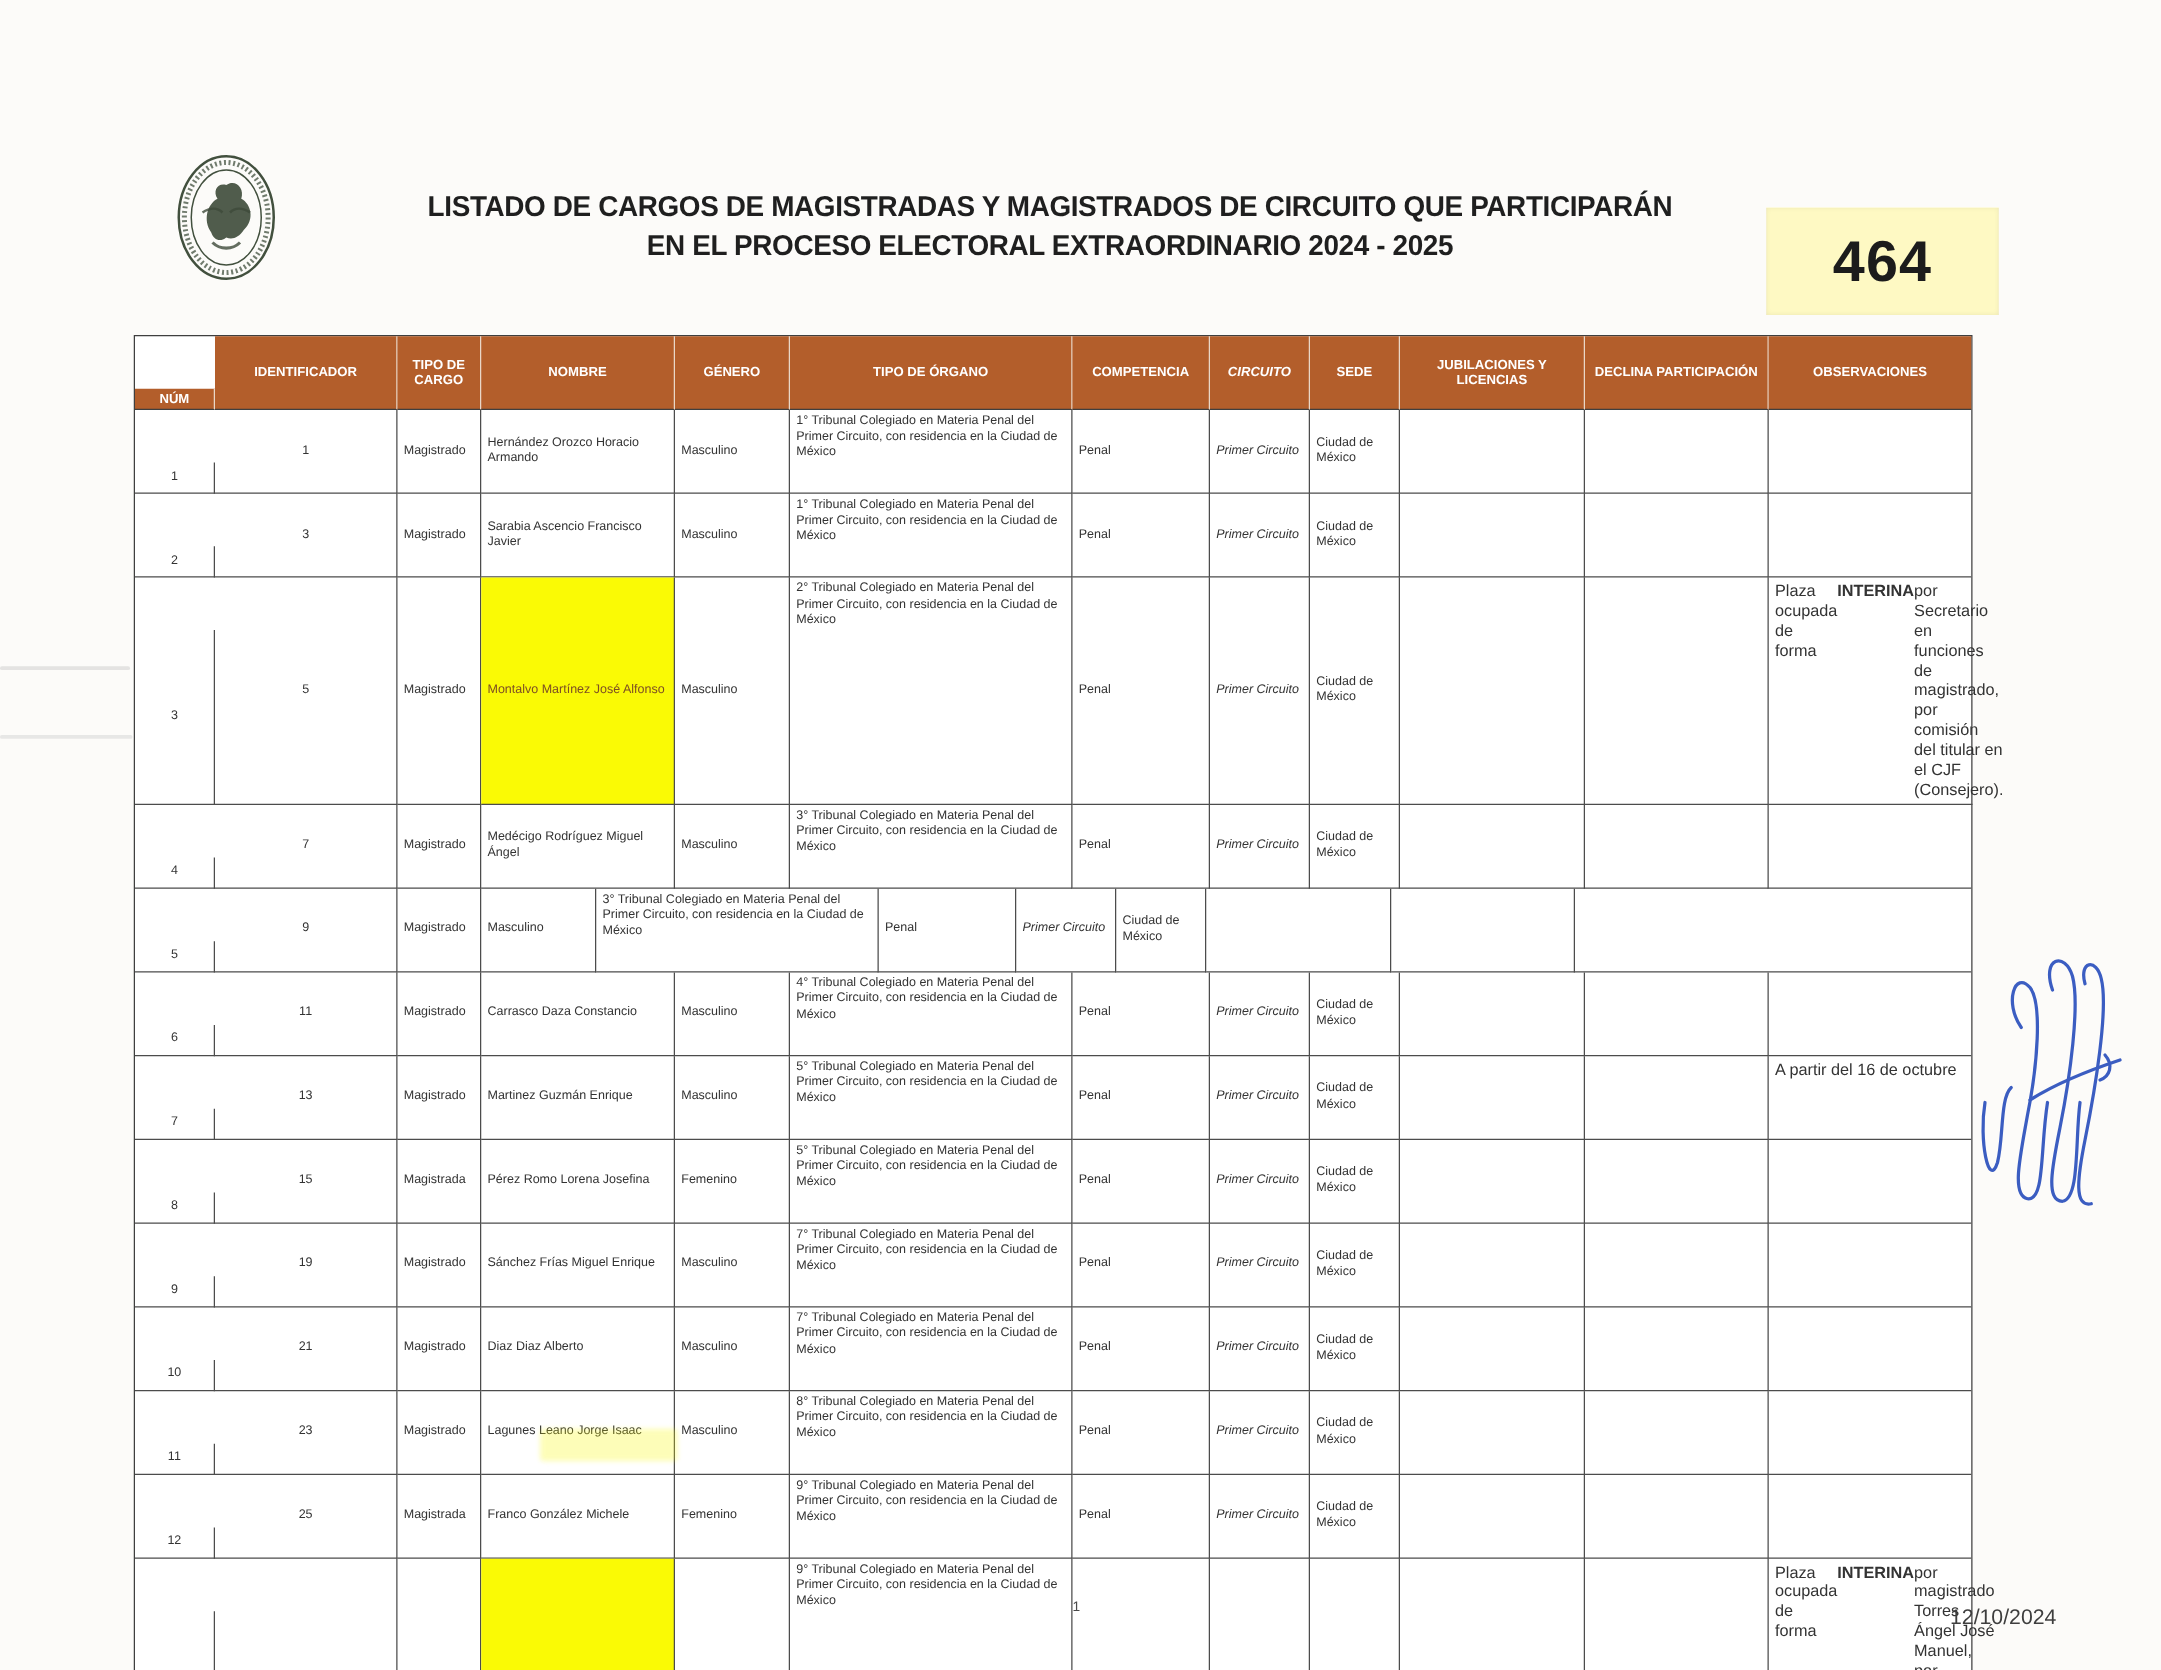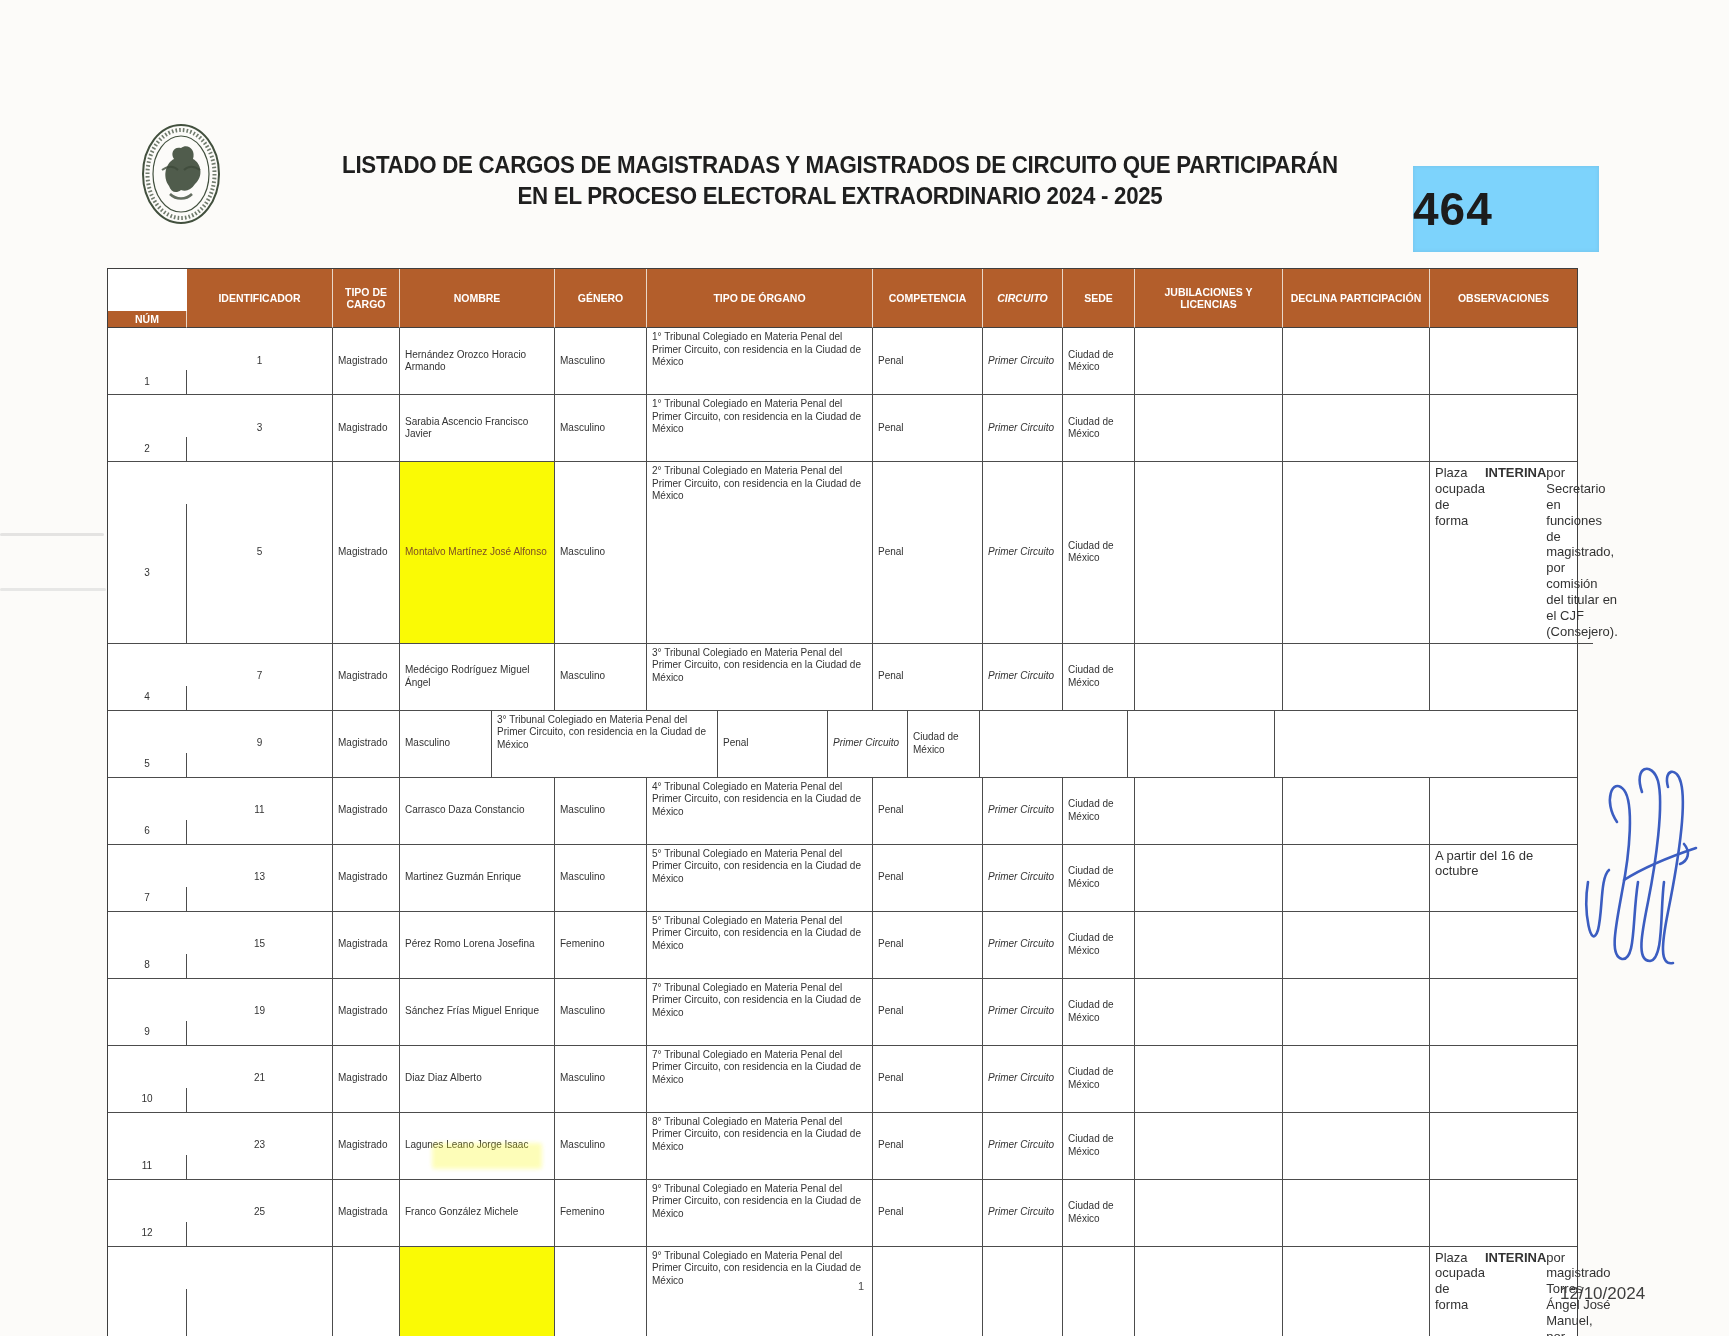--- a/index.html
+++ b/index.html
@@ -15,22 +15,22 @@
   }
   
   .seal{position:absolute;left:140px;top:122px;width:82px;height:104px;}
   .title{
     position:absolute;left:240px;top:150px;width:1200px;text-align:center;
     font-weight:bold;font-size:23px;line-height:31px;color:#1f1f1f;letter-spacing:-0.3px;
     transform:scaleX(0.97);
   }
   .badge{
     position:absolute;left:1413px;top:166px;width:186px;height:86px;
-    background:#7dd3fc;box-shadow:0 0 4px rgba(0,0,0,0.08) inset;
-    display:flex;align-items:center;
+    background:#fef9c3;box-shadow:0 0 4px rgba(0,0,0,0.08) inset;
+    display:flex;align-items:center;justify-content:center;
     font-size:46px;font-weight:bold;color:#1c1c1c;letter-spacing:1px;
   }
   
   .tbl{
     position:absolute;left:107px;top:268px;width:1471px;
     border:1px solid #3f3f3f;box-sizing:border-box;background:#fff;
   }
   .trow{display:flex;align-items:stretch;}
   .thead{min-height:34px;}
   .thead .c{
@@ -47,21 +47,21 @@
     padding:3px 5px;box-sizing:border-box;
     display:flex;align-items:center;text-align:left;
   }
   .c:last-child{border-right:none;}
   .tbody .trow:last-child .c{border-bottom:none;}
   .c.center{justify-content:center;text-align:center;}
   .c.top{align-items:flex-start;}
   .c.obs{font-size:13px;line-height:1.22;}
   .c.hl{background:var(--highlight);color:#7d4e24;}
   
-  .co-num{width:79px;flex:none;margin-top:42px;}
+  .co-num{width:64px;flex:none;margin-top:42px;}
   .co-id{width:146px;flex:none;}
   .co-cargo{width:67px;flex:none;}
   .co-nombre{width:155px;flex:none;}
   .co-genero{width:92px;flex:none;}
   .co-organo{width:226px;flex:none;}
   .co-comp{width:110px;flex:none;}
   .co-circ{width:80px;flex:none;font-style:italic;}
   .co-sede{width:72px;flex:none;}
   .co-jub{width:148px;flex:none;}
   .co-decl{width:147px;flex:none;}

